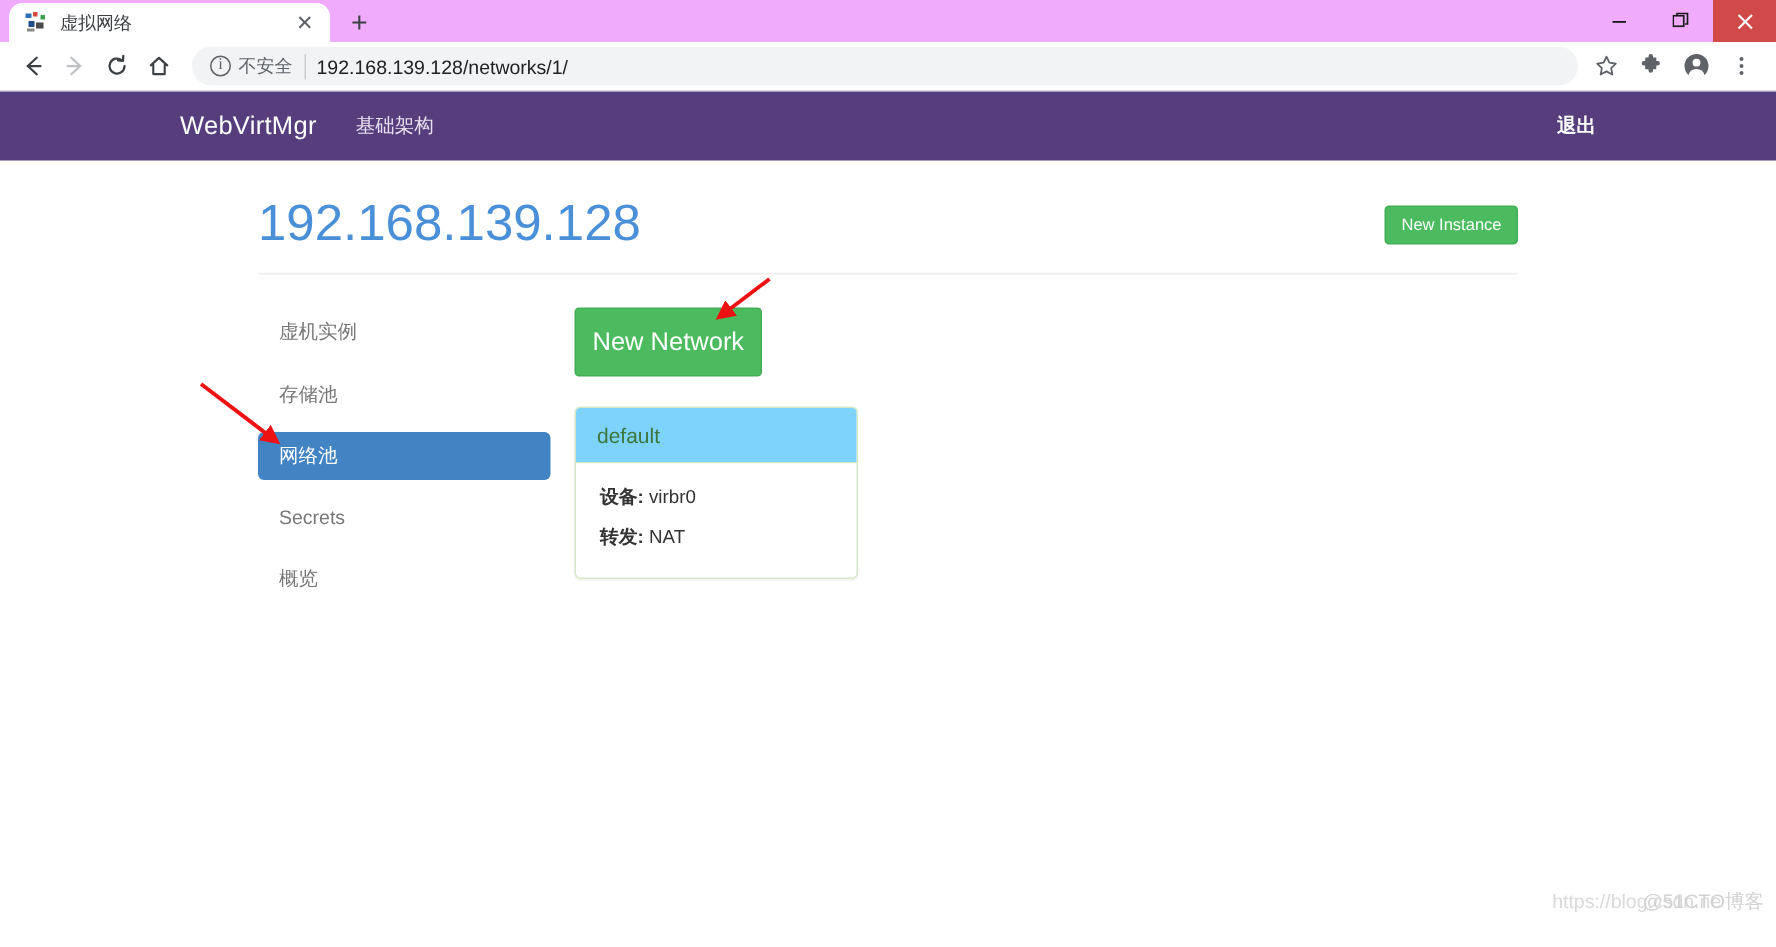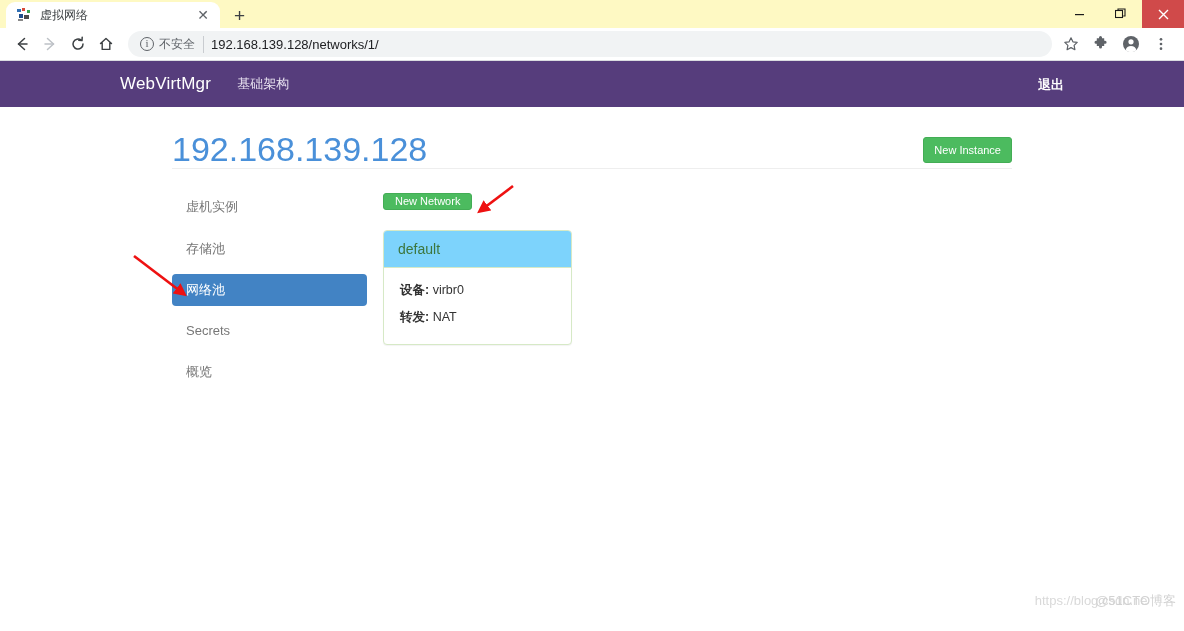--- a/index.html
+++ b/index.html
@@ -11,21 +11,21 @@
     height: 631px;
     overflow: hidden;
     font-family: "Liberation Sans", sans-serif;
     background: #ffffff;
     position: relative;
   }
 
   
   .browser-tabstrip {
     height: 28px;
-    background: #fef9c3;
+    background: #f0abfc;
     display: flex;
     align-items: flex-end;
     position: relative;
   }
   .tab {
     width: 214px;
     height: 26px;
     background: #ffffff;
     border-top-left-radius: 9px;
     border-top-right-radius: 9px;
@@ -193,21 +193,21 @@
   .container {
     width: 840px;
     margin: 0 auto;
     position: relative;
     padding-top: 24px;
   }
   .page-header {
     display: flex;
     align-items: flex-start;
     border-bottom: 1px solid #eeeeee;
-    padding-bottom: 0;
+    padding-bottom: 14px;
   }
   .page-title {
     font-size: 34px;
     color: #4a90d9;
     font-weight: normal;
     margin: 0;
     line-height: 1.1;
   }
   .btn {
     display: inline-block;
@@ -234,21 +234,21 @@
     border-radius: 4px;
     margin-bottom: 9px;
     line-height: 1.25;
   }
   .side-item.active {
     background: #4283c4;
     color: #ffffff;
   }
   .content { flex: 1 1 auto; padding-left: 16px; }
 
-  .btn-new-network { margin-bottom: 20px; padding: 0 11px; font-size: 11px; }
+  .btn-new-network { margin-bottom: 20px; padding: 11px 11px; font-size: 17px; }
 
   .panel {
     width: 187px;
     border: 1px solid #d6e9c6;
     border-radius: 4px;
     background: #ffffff;
     box-shadow: 0 1px 1px rgba(0,0,0,.05);
   }
   .panel-heading {
     background: #7dd3fc;

